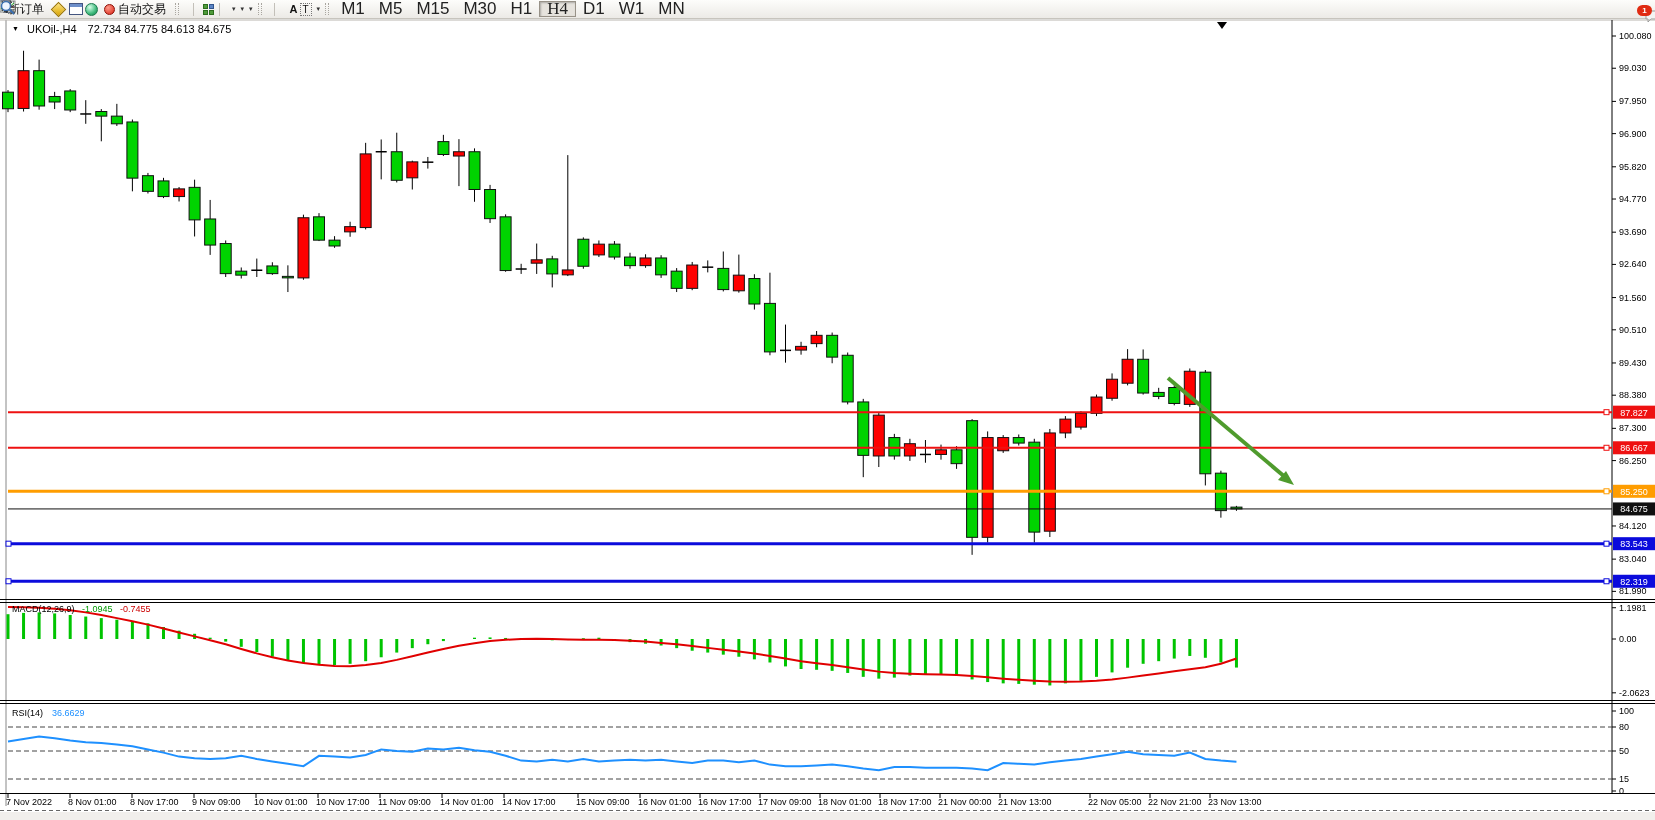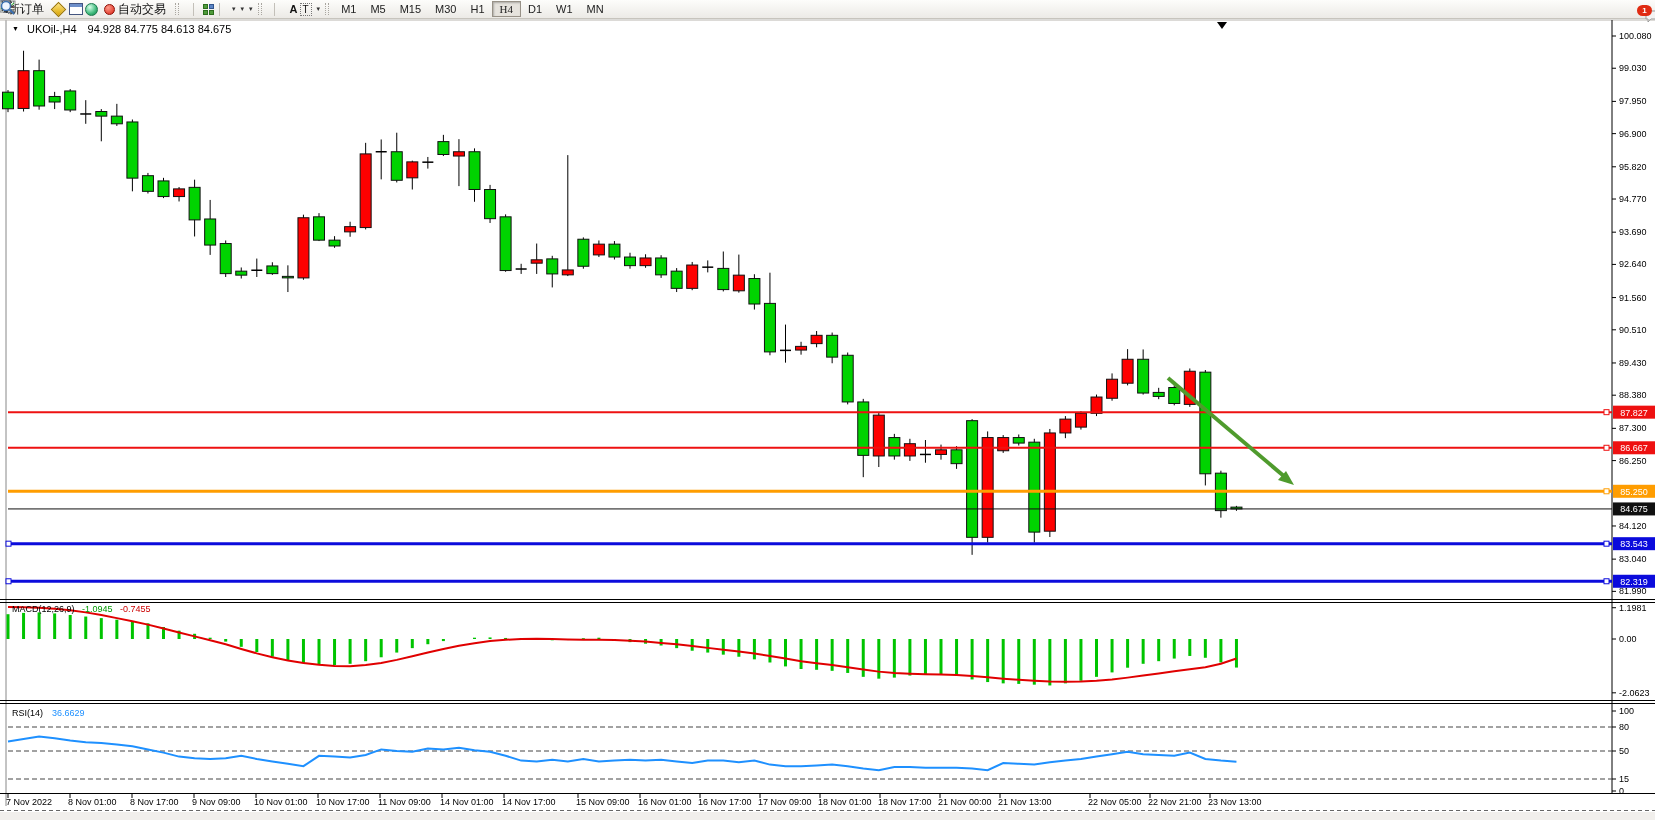--- a/index.html
+++ b/index.html
@@ -18,21 +18,21 @@
     border:1px solid #9a7400;margin:0 3px;}
   .winic{width:12px;height:10px;border:1px solid #44557f;background:#fff;position:relative;}
   .winic:before{content:"";position:absolute;left:0;top:0;right:0;height:3px;background:#6d8fc9;}
   .sphere{width:11px;height:11px;border-radius:50%;border:1px solid #1c7a4e;
     background:radial-gradient(circle at 35% 30%,#d9ffe9,#3fba7c 60%,#147a45);}
   .reddot{width:9px;height:9px;border-radius:50%;background:radial-gradient(circle at 35% 30%,#ff9a8a,#d92312);
     border:1px solid #8c1006;}
   .tile{width:11px;height:11px;display:grid;grid-template-columns:1fr 1fr;grid-template-rows:1fr 1fr;gap:1px;}
   .tile b{background:#4f9b3a;border:1px solid #2c6e1d;}
   .tile b:nth-child(2){background:#5b84c4;border-color:#32558d;}
-  .tf{padding:0 7px;height:16px;line-height:16px;font-size:11px;color:#222;cursor:default;}
+  .tf{padding:0 7px;height:16px;line-height:16px;font-size:17px;color:#222;cursor:default;}
   .tf.active{background:#e6e3dd;border:1px solid #989288;box-shadow:inset 1px 1px 2px rgba(0,0,0,.25);
     height:14px;line-height:14px;font-family:Liberation Serif, serif;}
   .right{margin-left:auto;display:flex;align-items:center;gap:8px;padding-right:6px;}
   .chatwrap{position:relative;}
   .badge{position:absolute;top:-4px;right:-7px;min-width:11px;height:11px;border-radius:6px;background:#e02b12;
     color:#fff;font-size:8px;line-height:11px;text-align:center;padding:0 2px;font-weight:bold;}
   .glyphA{font-weight:bold;font-size:11px;}
   .glyphT{font-size:10px;border:1px dotted #777;padding:0 2px;line-height:11px;}
   
   .chart-title{position:absolute;left:12px;top:23px;font-size:11px;color:#000;z-index:5;}
@@ -209,21 +209,21 @@
             <path d="M1 2h12v8H6l-3 3v-3H1z" fill="#f4f4f4" stroke="#999"></path>
           </svg>
       <span class="badge">1</span>
     </span>
   </div>
 </div>
 
 <div class="chart-title">
   <span class="tri">▼</span>
   <span>UKOil-,H4</span>
-  <span style="margin-left:8px;">94.928 84.775 84.613 84.675</span>
+  <span style="margin-left:8px;">72.734 84.775 84.613 84.675</span>
 </div>
 
 <svg id="chart-svg" width="1655" height="820">
       <line x1="6" y1="20" x2="6" y2="806" stroke="#888"></line>
       <line x1="0" y1="20" x2="1655" y2="20" stroke="#b9b6b0"></line>
       <line x1="1612" y1="20" x2="1612" y2="793.5" stroke="#000"></line>
       <line x1="0" y1="599.5" x2="1655" y2="599.5" stroke="#000"></line>
       <line x1="0" y1="602.5" x2="1655" y2="602.5" stroke="#000"></line>
       <line x1="0" y1="700.5" x2="1655" y2="700.5" stroke="#000"></line>
       <line x1="0" y1="703.5" x2="1655" y2="703.5" stroke="#000"></line>

